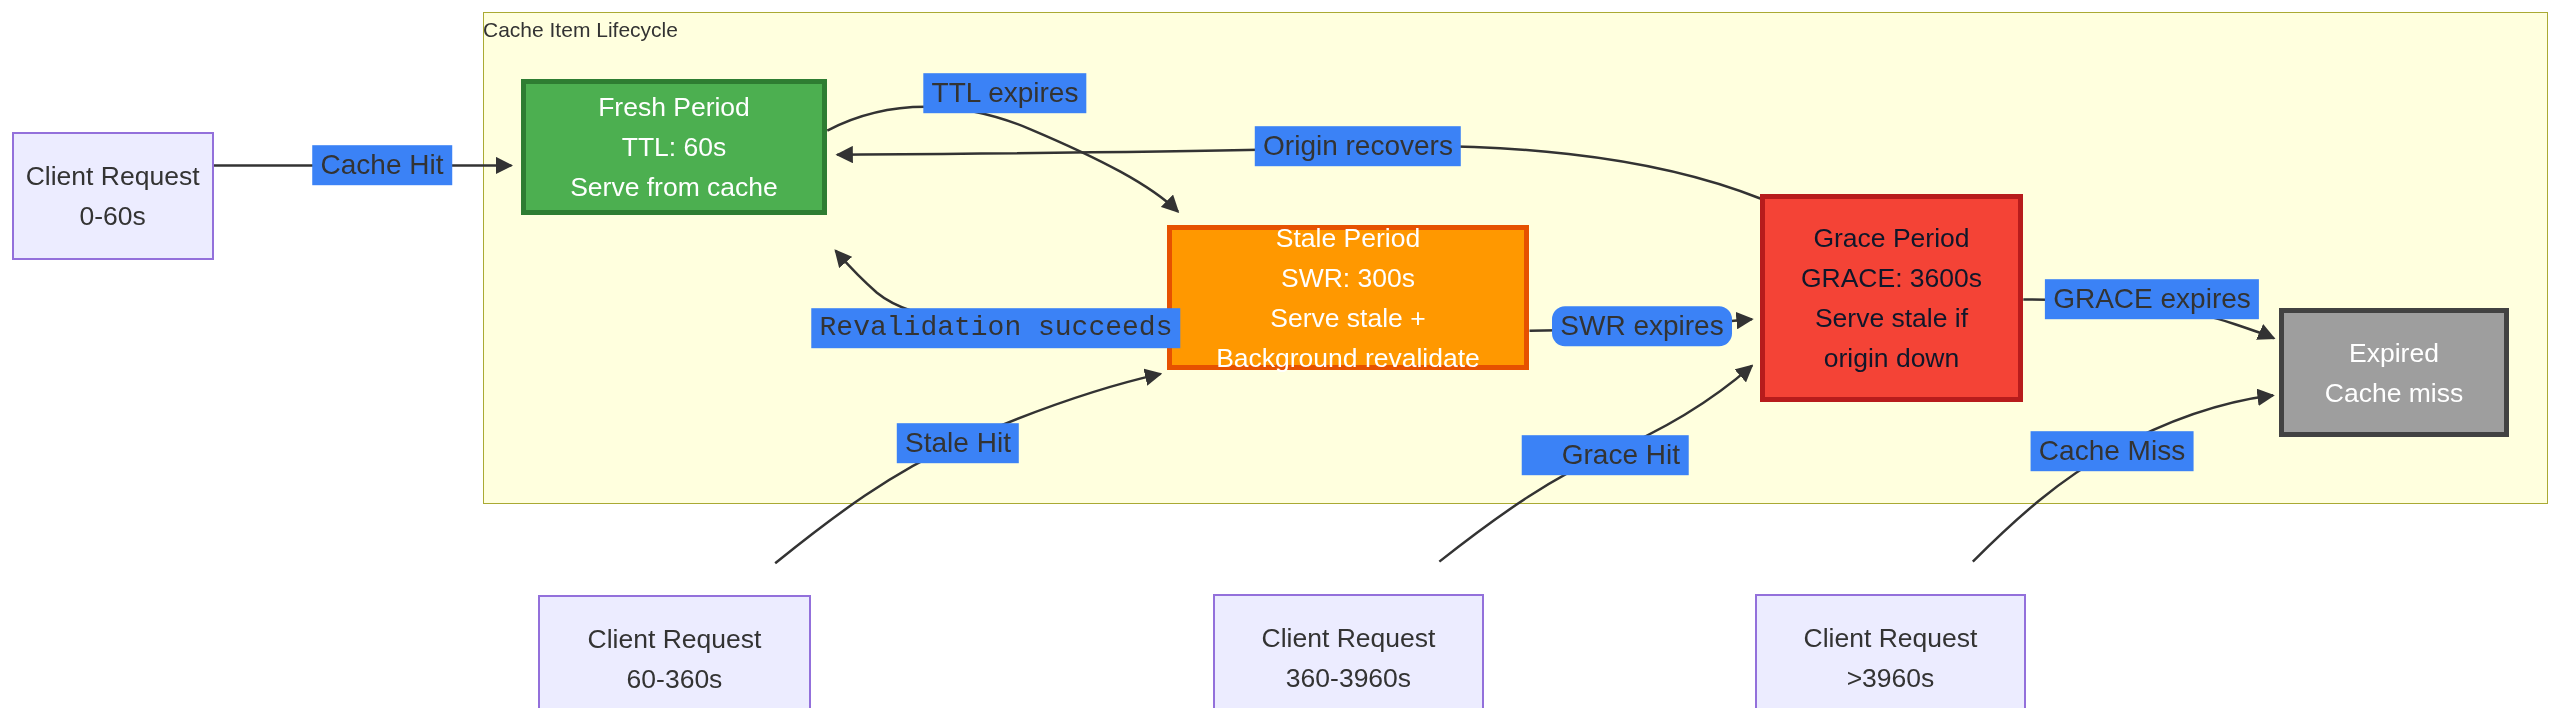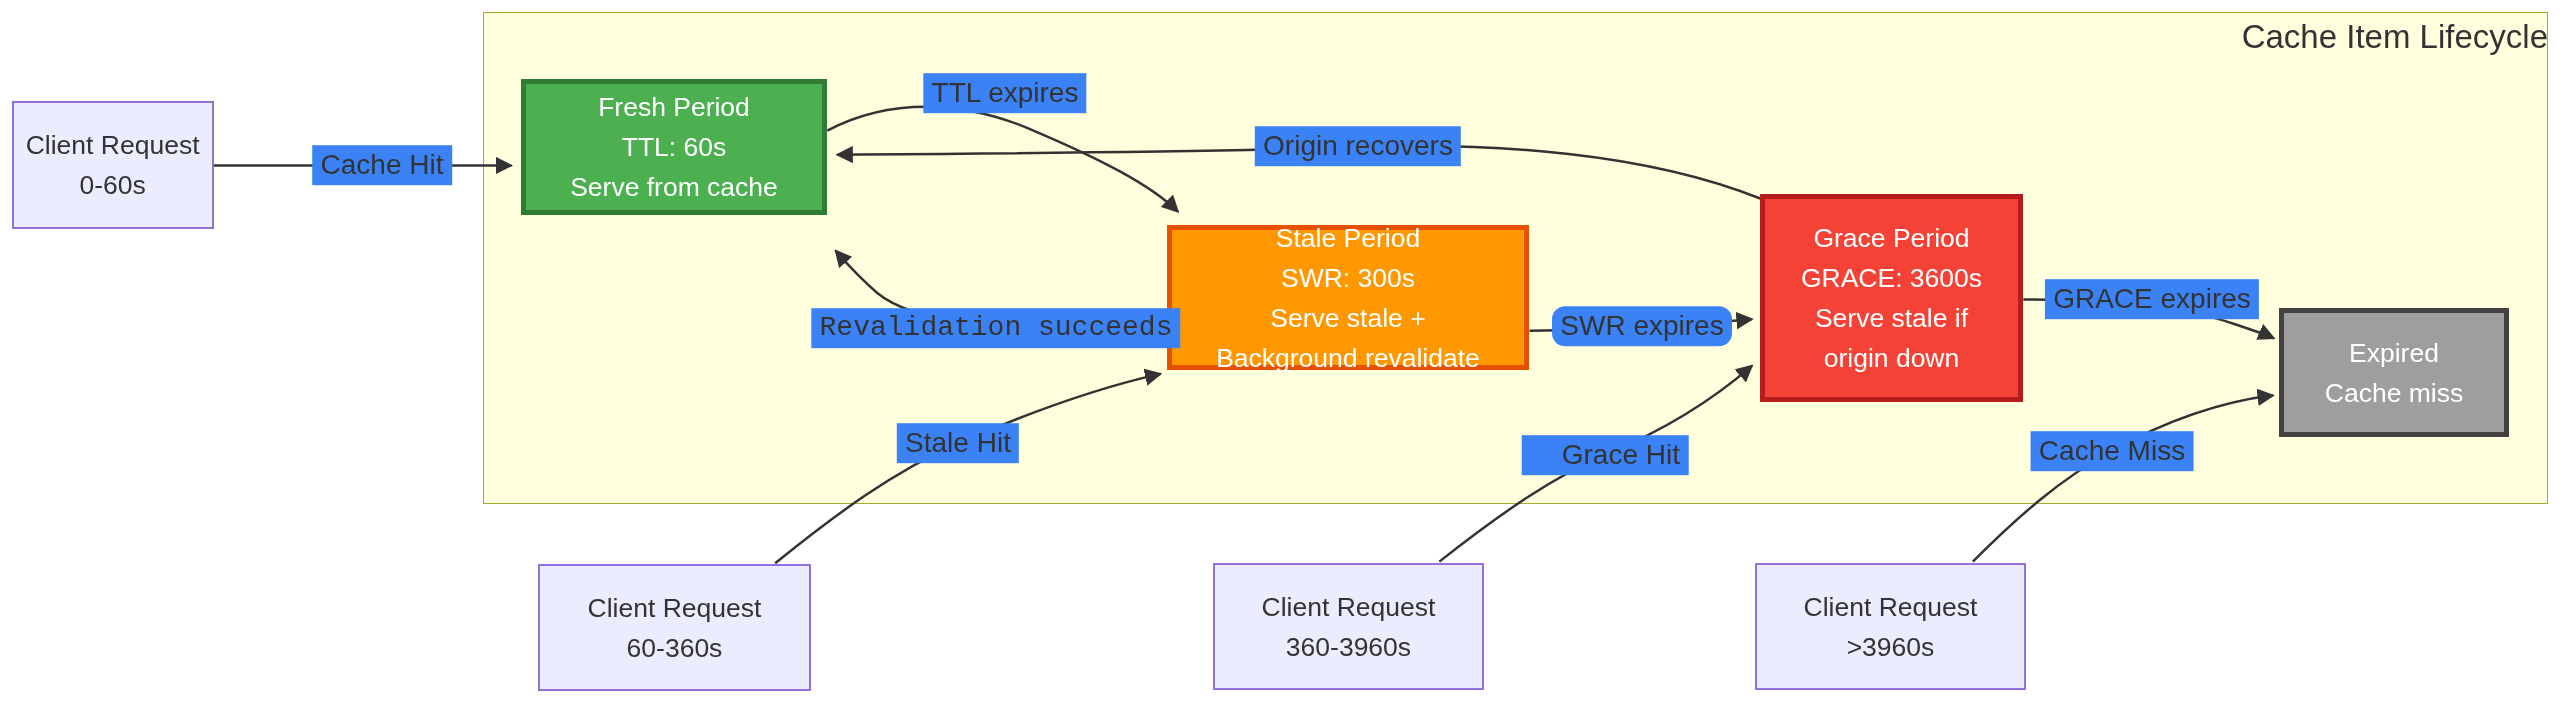--- a/index.html
+++ b/index.html
@@ -15,41 +15,41 @@
   .subgraph{
     position:absolute;
     left:483px;top:12.4px;width:2065px;height:492px;
     background:#FFFFDE;
     border:1.7px solid #AAAA33;
     box-sizing:border-box;
   }
   .subgraph-title{
     position:absolute;
     left:483px;top:18px;width:2065px;
-    text-align:right;
-    font-size:33px;
+    text-align:left;
+    font-size:21px;
     color:#333333;
   }
   
   #edges{position:absolute;left:0;top:0;width:2576px;height:708px;}
   #edges path.edge{fill:none;stroke:#333333;stroke-width:3px;}
   
   .node{
     position:absolute;
     box-sizing:border-box;
     display:flex;align-items:center;justify-content:center;
     text-align:center;
     white-space:pre-line;
     font-size:26.5px;
     line-height:40px;
   }
-  .n-request{background:#ECECFF;border:2.5px solid #9370DB;color:#333333;}
+  .n-request{background:#ECECFF;border:2.5px solid #9370DB;color:#333333;margin-top:31px;}
   .n-fresh{background:#4CAF50;border:5px solid #2E7D32;color:#ffffff;}
   .n-stale{background:#FF9800;border:5px solid #E65100;color:#ffffff;}
-  .n-grace{background:#F44336;border:5px solid #B71C1C;color:#ffffff;}
+  .n-grace{background:#F44336;border:5px solid #B71C1C;color:#0f172a;}
   .n-expired{background:#9E9E9E;border:5px solid #424242;color:#ffffff;}
   
   .edge-label{
     position:absolute;
     transform:translate(-50%,-50%);
     background:#3b82f6;
     color:#333333;
     font-size:28px;
     line-height:33px;
     padding:3.3px 8.3px;

